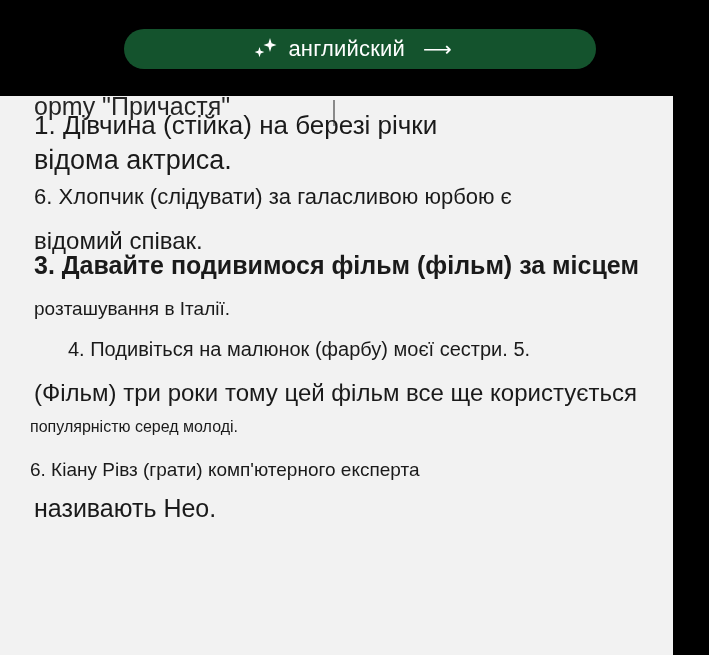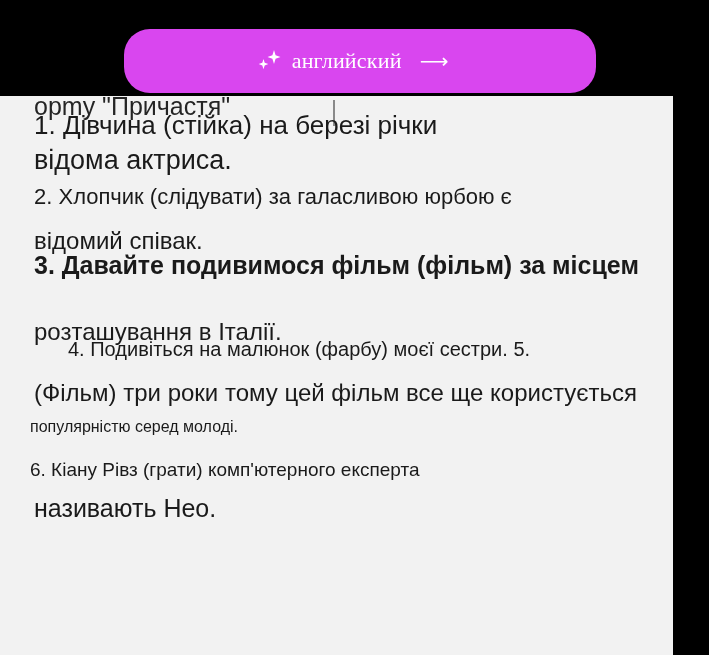--- a/index.html
+++ b/index.html
@@ -24,28 +24,27 @@
     height: 96px;
     background: #000000;
   }
 
   
   .lang-pill {
     position: absolute;
     left: 124px;
     top: 29px;
     width: 472px;
-    height: 64px;
+    height: 40px;
     border-radius: 26px;
-    background: #d946ef;
+    background: #14532d;
     display: flex;
     align-items: center;
     justify-content: center;
     box-sizing: border-box;
-    font-family: Liberation Serif, serif;
   }
   .lang-pill .sparkle {
     width: 30px;
     height: 26px;
     position: relative;
     margin-right: 8px;
     flex: none;
   }
   .lang-pill .sparkle svg { display: block; }
   .lang-text {
@@ -95,21 +94,21 @@
     position: absolute;
   }
 
   
   .l0  { left: 34px; top: -4px;  font-size: 25px; opacity: 0.95; }
   .l1  { left: 34px; top: 14px;  font-size: 26px; }
   .l2  { left: 34px; top: 49px;  font-size: 27px; }
   .l3  { left: 34px; top: 88px;  font-size: 22px; }
   .l4  { left: 34px; top: 131px; font-size: 24px; }
   .l5  { left: 34px; top: 155px; font-size: 25px; font-weight: 600; }
-  .l6  { left: 34px; top: 222px; font-size: 24px; }
+  .l6  { left: 34px; top: 202px; font-size: 19px; }
   .l7  { left: 24px; top: 242px; font-size: 20px; margin-left: 44px; }
   .l8  { left: 34px; top: 283px; font-size: 24px; }
   .l9  { left: 30px; top: 322px; font-size: 16px; }
   .l10 { left: 30px; top: 363px; font-size: 19px; }
   .l11 { left: 34px; top: 398px; font-size: 25px; }
 
   .caret {
     position: absolute;
     left: 333px;
     top: 4px;
@@ -122,21 +121,21 @@
 <body>
 
 <div class="top-bar"></div>
 
 <div class="sheet">
   <div class="text-body">
     <div class="line l0">opmy "Причастя"</div>
     <div class="caret"></div>
     <div class="line l1">1. Дівчина (стійка) на березі річки</div>
     <div class="line l2">відома актриса.</div>
-    <div class="line l3">2. Хлопчик (слідувати) за галасливою юрбою є</div>
+    <div class="line l3">6. Хлопчик (слідувати) за галасливою юрбою є</div>
     <div class="line l4">відомий співак.</div>
     <div class="line l5">3. Давайте подивимося фільм (фільм) за місцем</div>
     <div class="line l6">розташування в Італії.</div>
     <div class="line l7">4. Подивіться на малюнок (фарбу) моєї сестри. 5.</div>
     <div class="line l8">(Фільм) три роки тому цей фільм все ще користується</div>
     <div class="line l9">популярністю серед молоді.</div>
     <div class="line l10">6. Кіану Рівз (грати) комп'ютерного експерта</div>
     <div class="line l11">називають Нео.</div>
   </div>
 </div>

